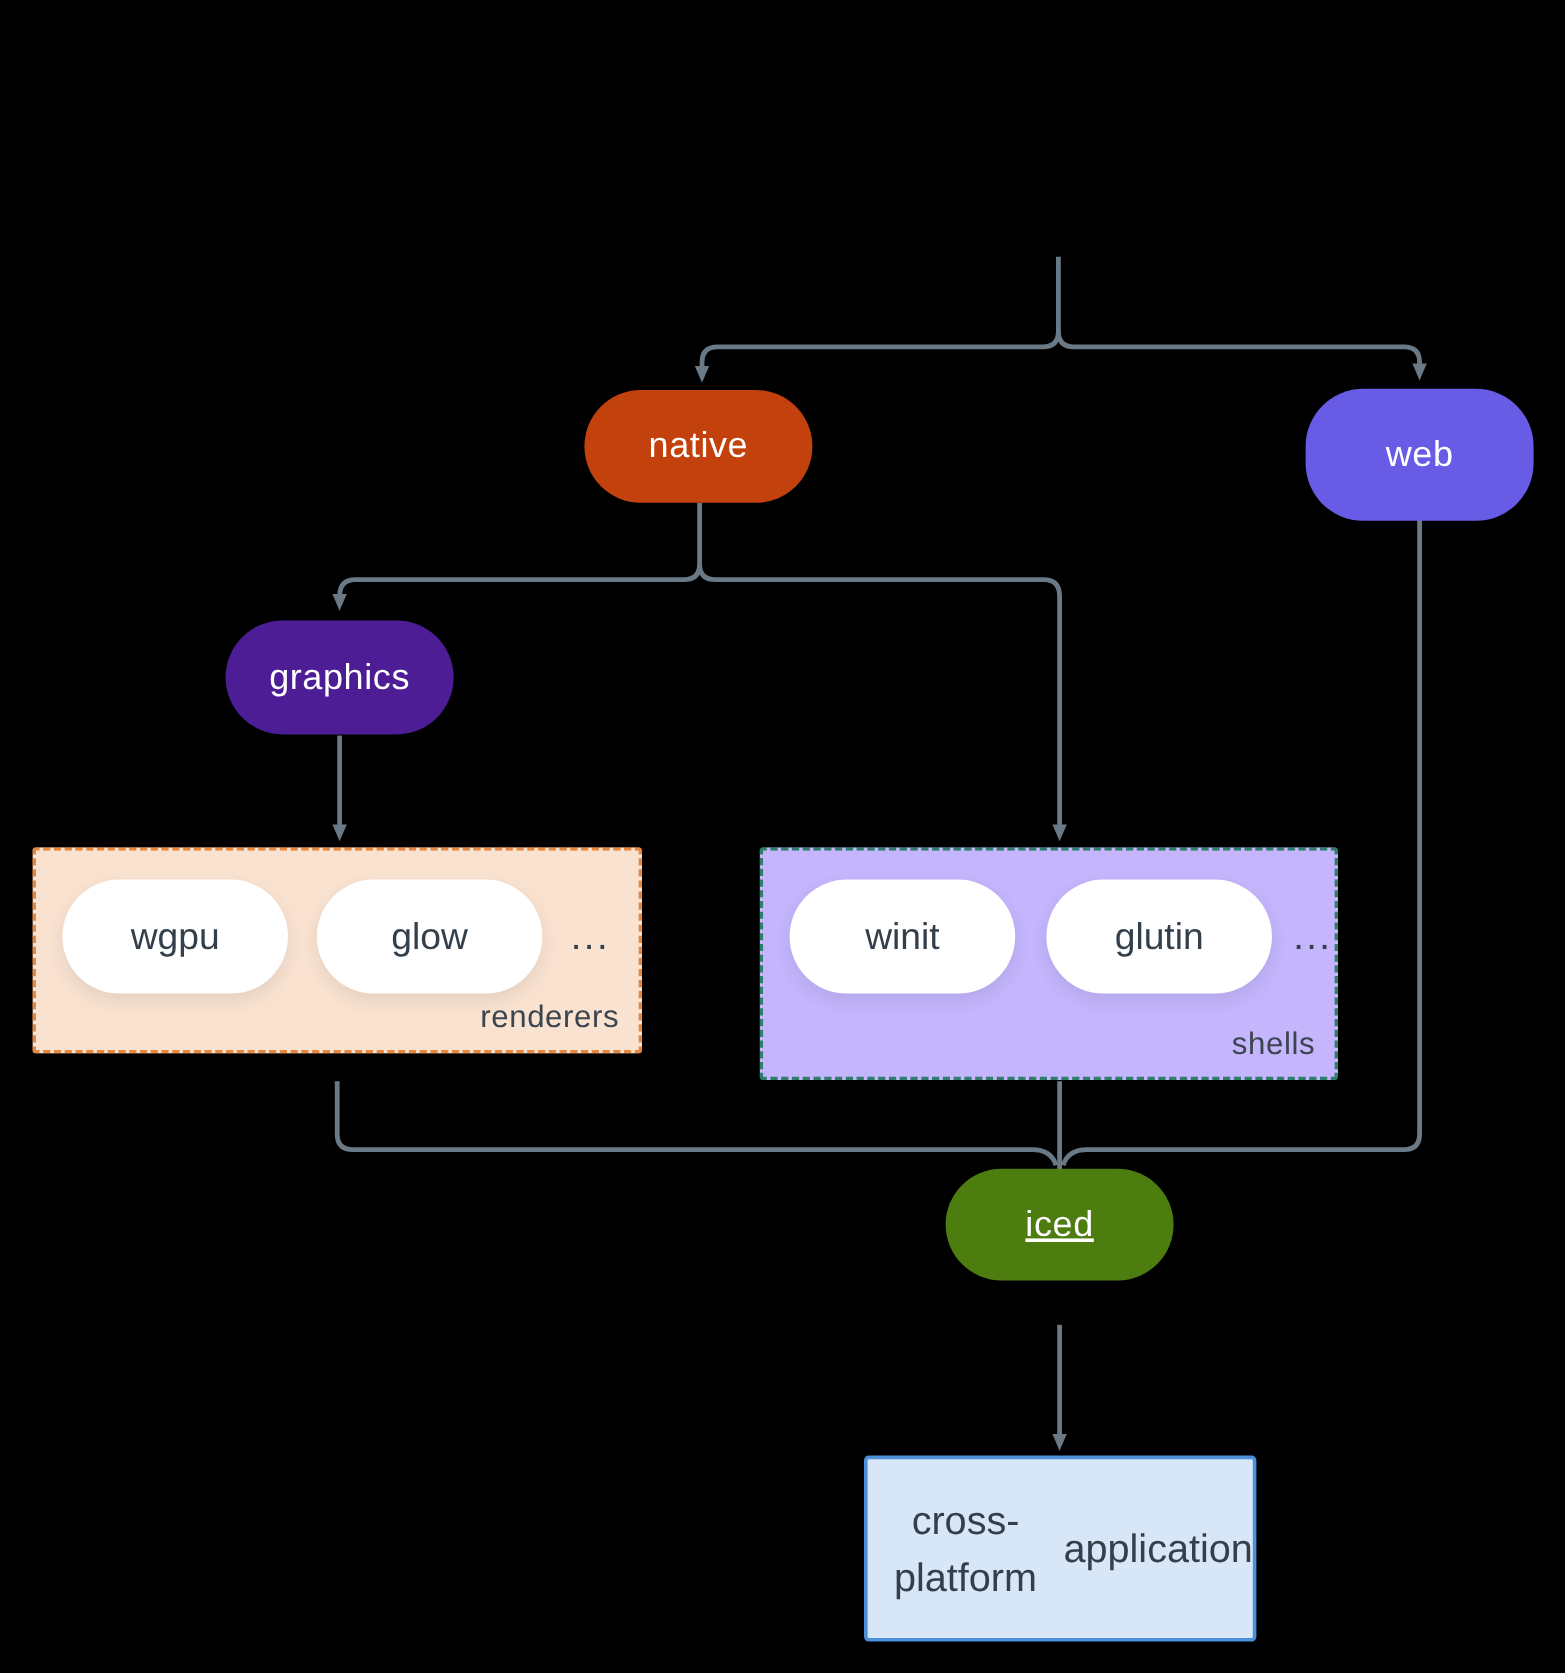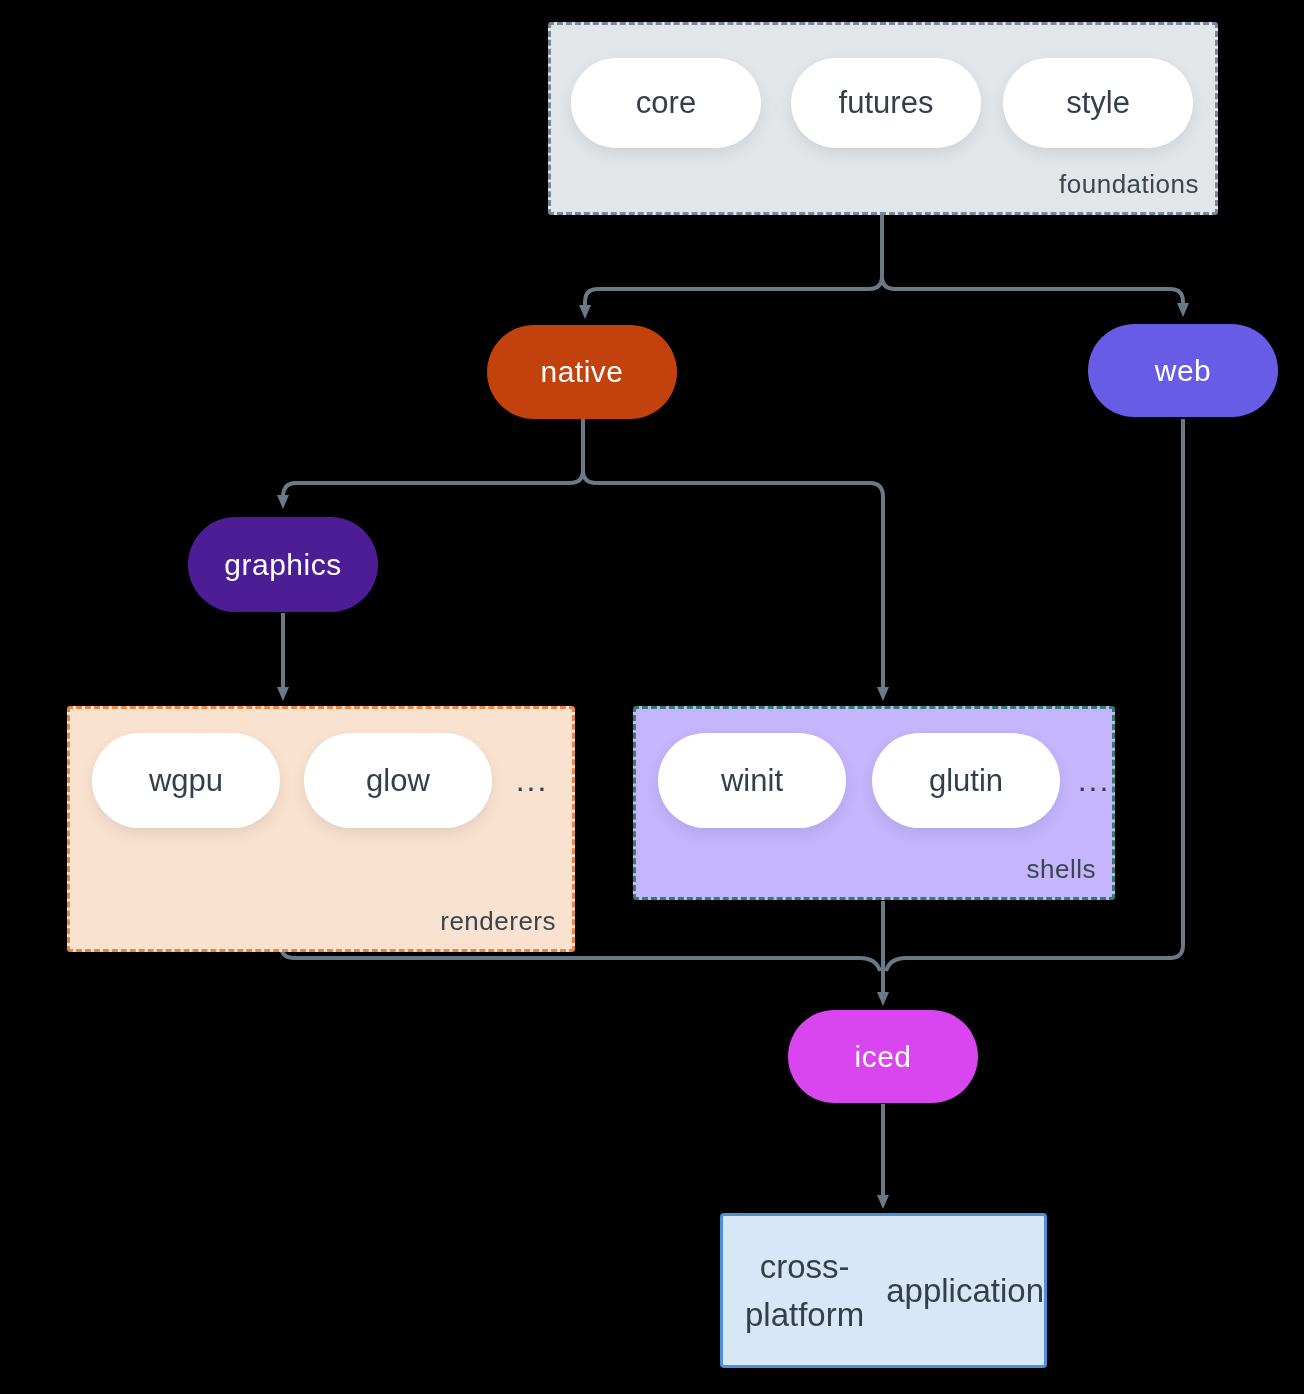--- a/index.html
+++ b/index.html
@@ -18,22 +18,22 @@
   .group {
     position: absolute;
     box-sizing: border-box;
     border-radius: 3px;
   }
   .group.foundations {
     left: 548px; top: 22px; width: 670px; height: 193px;
     background: #E2E6E9; border: 3px dashed #76879B;
   }
   .group.renderers {
-    left: 27px; top: 706px; width: 508px; height: 246px;
-    background: #FAE2D0; border: 3px dashed #E8873E; margin-left: 40px;
+    left: 27px; top: 706px; width: 508px; height: 172px;
+    background: #FAE2D0; border: 3px dashed #E8873E;
   }
   .group.shells {
     left: 633px; top: 706px; width: 482px; height: 194px;
     background: #c4b5fd; border: 3px dashed #2F7E6C; text-decoration: underline;
   }
   .group-label {
     position: absolute; right: 16px; bottom: 12px;
     font-size: 26px; color: #3A4550; letter-spacing: 0.5px;
   }
 
@@ -61,23 +61,23 @@
   .ellipsis {
     position: absolute; top: 24px; height: 95px; width: 60px;
     display: flex; align-items: center; justify-content: center;
     font-size: 32px; color: #333F4A; letter-spacing: 2px;
   }
   .renderers .ellipsis { left: 432px; }
   .shells .ellipsis { left: 428px; }
 
   .pill.node { color: #FFFFFF; font-size: 30px; letter-spacing: 0.5px; }
   .pill.n-native   { left: 487px;  top: 325px; width: 190px; height: 94px; background: #c2410c; }
-  .pill.n-web      { left: 1088px; top: 324px; width: 190px; height: 93px; background: #685CE6; }
+  .pill.n-web      { left: 1088px; top: 324px; width: 190px; height: 110px; background: #685CE6; }
   .pill.n-graphics { left: 188px;  top: 517px; width: 190px; height: 95px; background: #4c1d95; }
-  .pill.n-iced     { left: 788px;  top: 1010px; width: 190px; height: 93px; background: #d946ef; }
+  .pill.n-iced     { left: 788px;  top: 974px; width: 190px; height: 93px; background: #4d7c0f; text-decoration: underline; }
 
   .app-box {
     position: absolute;
     left: 720px; top: 1213px; width: 327px; height: 155px;
     box-sizing: border-box;
     background: #D8E7F7; border: 3px solid #4B90D9; border-radius: 4px;
     display: flex; flex-direction: row; align-items: center; justify-content: center;
     color: #333F4A; font-size: 33px; line-height: 48px; text-align: center;
   }
 </style>
@@ -105,26 +105,20 @@
 
     <path d="M 281 901 L 281 945 Q 281 958 294 958 L 860 958 Q 876 958 880 971"></path>
 
     <path d="M 1183 419 L 1183 945 Q 1183 958 1170 958 L 906 958 Q 890 958 886 971"></path>
 
     <path d="M 883 901 L 883 994" marker-end="url(#arrow)"></path>
 
     <path d="M 883 1104 L 883 1197" marker-end="url(#arrow)"></path>
   </svg>
 
-  <div class="group foundations">
-    <div class="pill white p-core">core</div>
-    <div class="pill white p-futures">futures</div>
-    <div class="pill white p-style">style</div>
-    <div class="group-label">foundations</div>
-  </div>
 
   <div class="pill node n-native">native</div>
   <div class="pill node n-web">web</div>
 
   <div class="pill node n-graphics">graphics</div>
 
   <div class="group renderers">
     <div class="pill white p-wgpu">wgpu</div>
     <div class="pill white p-glow">glow</div>
     <div class="ellipsis">...</div>

